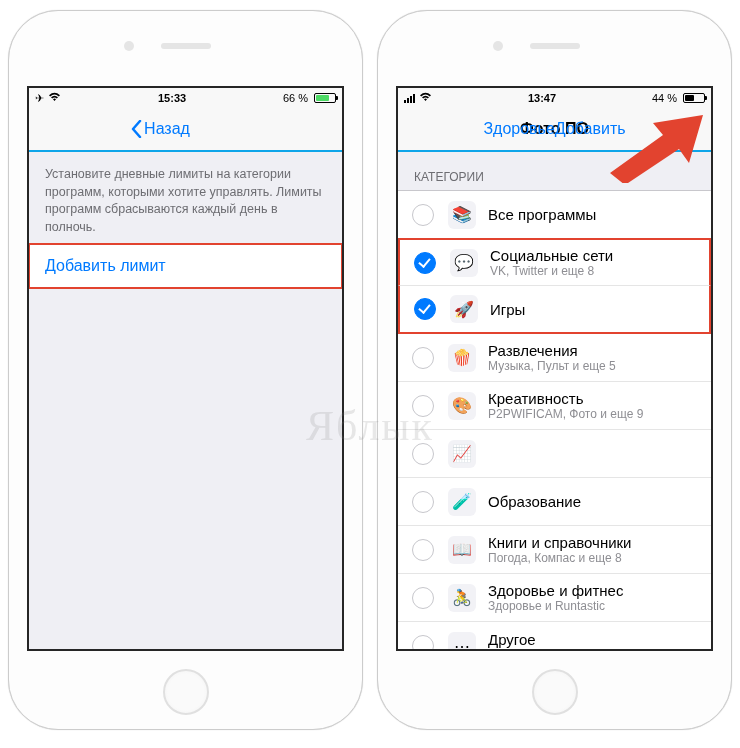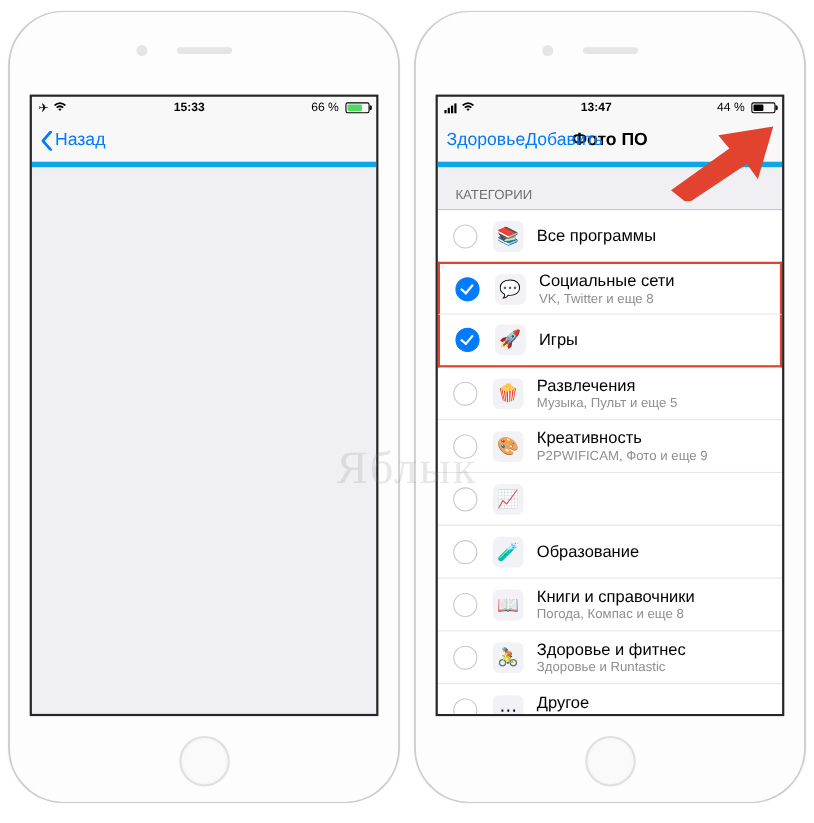--- a/index.html
+++ b/index.html
@@ -91,24 +91,24 @@
     content:"";
     position:absolute; right:-3px; top:2px;
     width:2px; height:4px; background:#000; border-radius:0 1px 1px 0;
   }
   .battery-fill-green { position:absolute; left:1px; top:1px; bottom:1px; width:65%; background:#4cd964; border-radius:1px;}
   .battery-fill-black { position:absolute; left:1px; top:1px; bottom:1px; width:44%; background:#000; border-radius:1px;}
   
   .nav-bar {
     height: 44px;
     background: #f8f8f8;
-    border-bottom: 5px solid #0ea5e9;
+    border-bottom: 2px solid #0ea5e9;
     display: flex;
     align-items: center;
-    justify-content: flex-start;
+    justify-content: center;
     padding: 0 8px;
     position: relative;
   }
   .nav-title {
     position: absolute;
     left: 0; right: 0;
     text-align: center;
     font-weight: 600;
     font-size: 16px;
     color: #000;
@@ -253,20 +253,26 @@
       </div>
     </div>
     <div class="nav-bar">
       <div class="nav-link">
         <svg class="chevron-left" viewBox="0 0 11 18">
             <path d="M9 1 L2 9 L9 17" stroke="#007aff" stroke-width="2.5" fill="none" stroke-linecap="round" stroke-linejoin="round"></path>
           </svg>
         <span>Назад</span>
       </div>
       <div style="width:50px"></div>
+    </div>
+    <div class="content">
+      <div class="desc-text">Установите дневные лимиты на категории программ, которыми хотите управлять. Лимиты программ сбрасываются каждый день в полночь.</div>
+      <div class="cell-single highlight-red">
+        <span>Добавить лимит</span>
+      </div>
     </div>
   </div>
   <div class="home-btn"></div>
 </div>
 
 <div class="phone">
   <div class="screen">
     <div class="status-bar">
       <div class="status-left">
         <span class="sig-bars">

